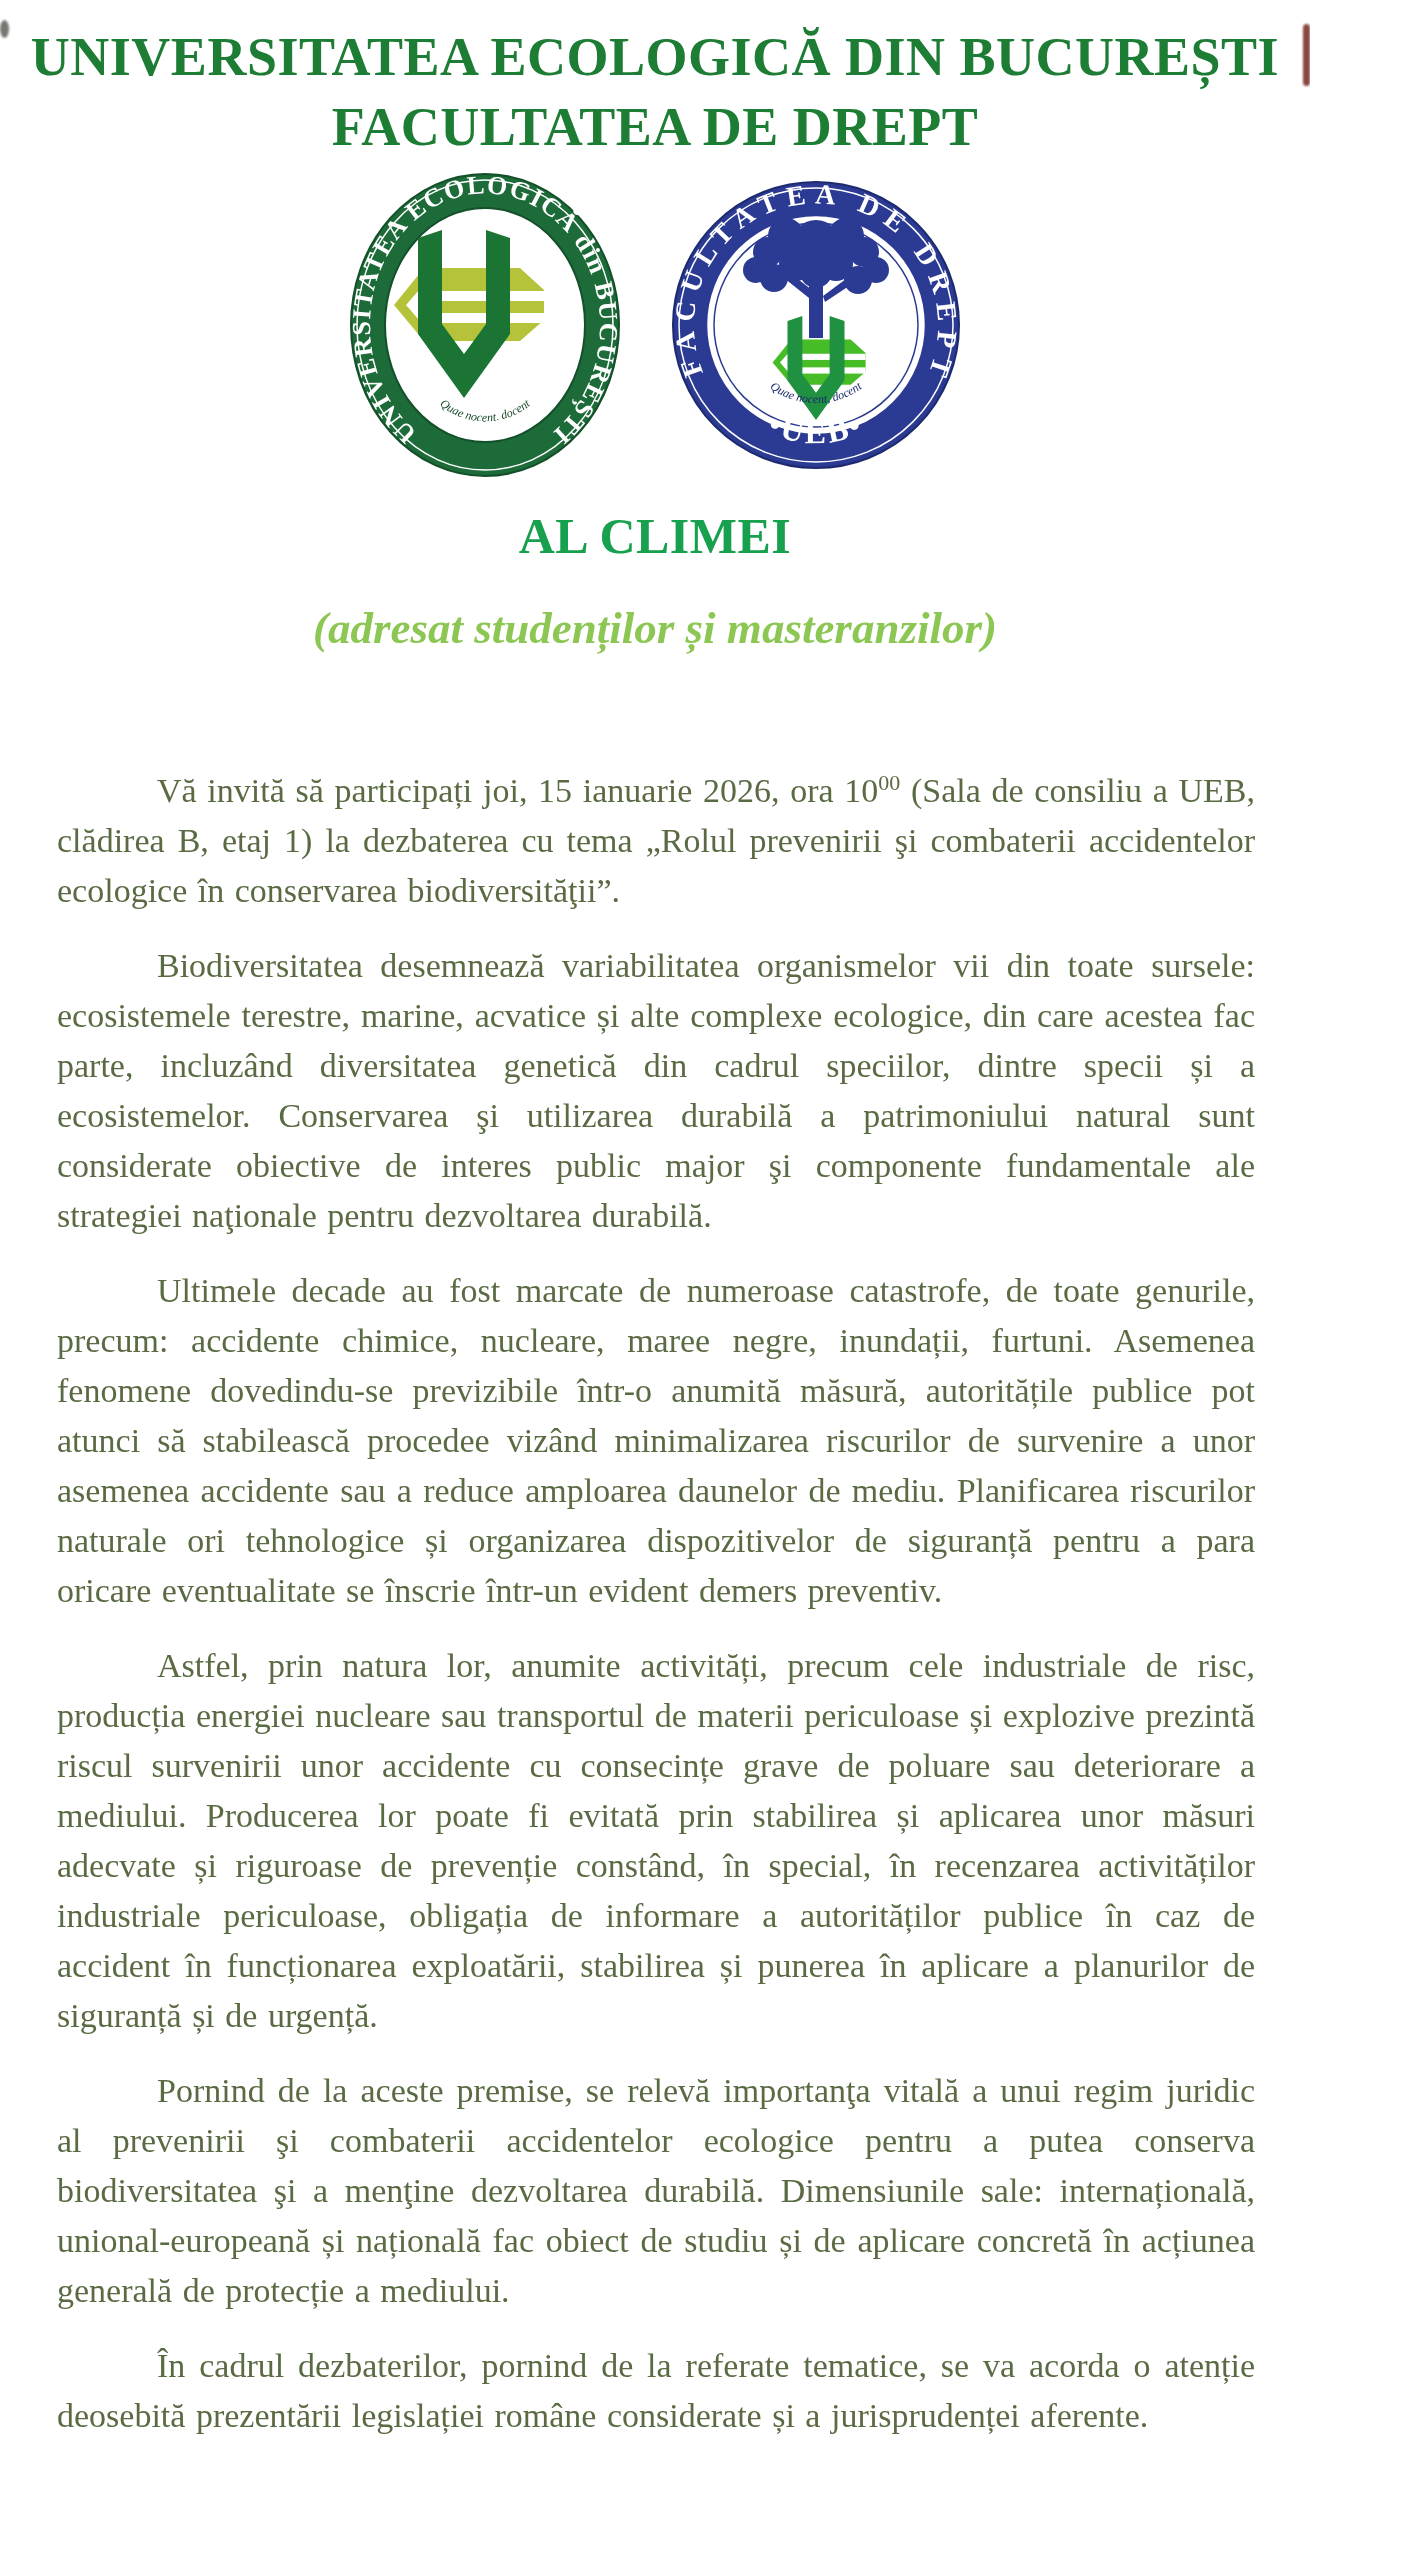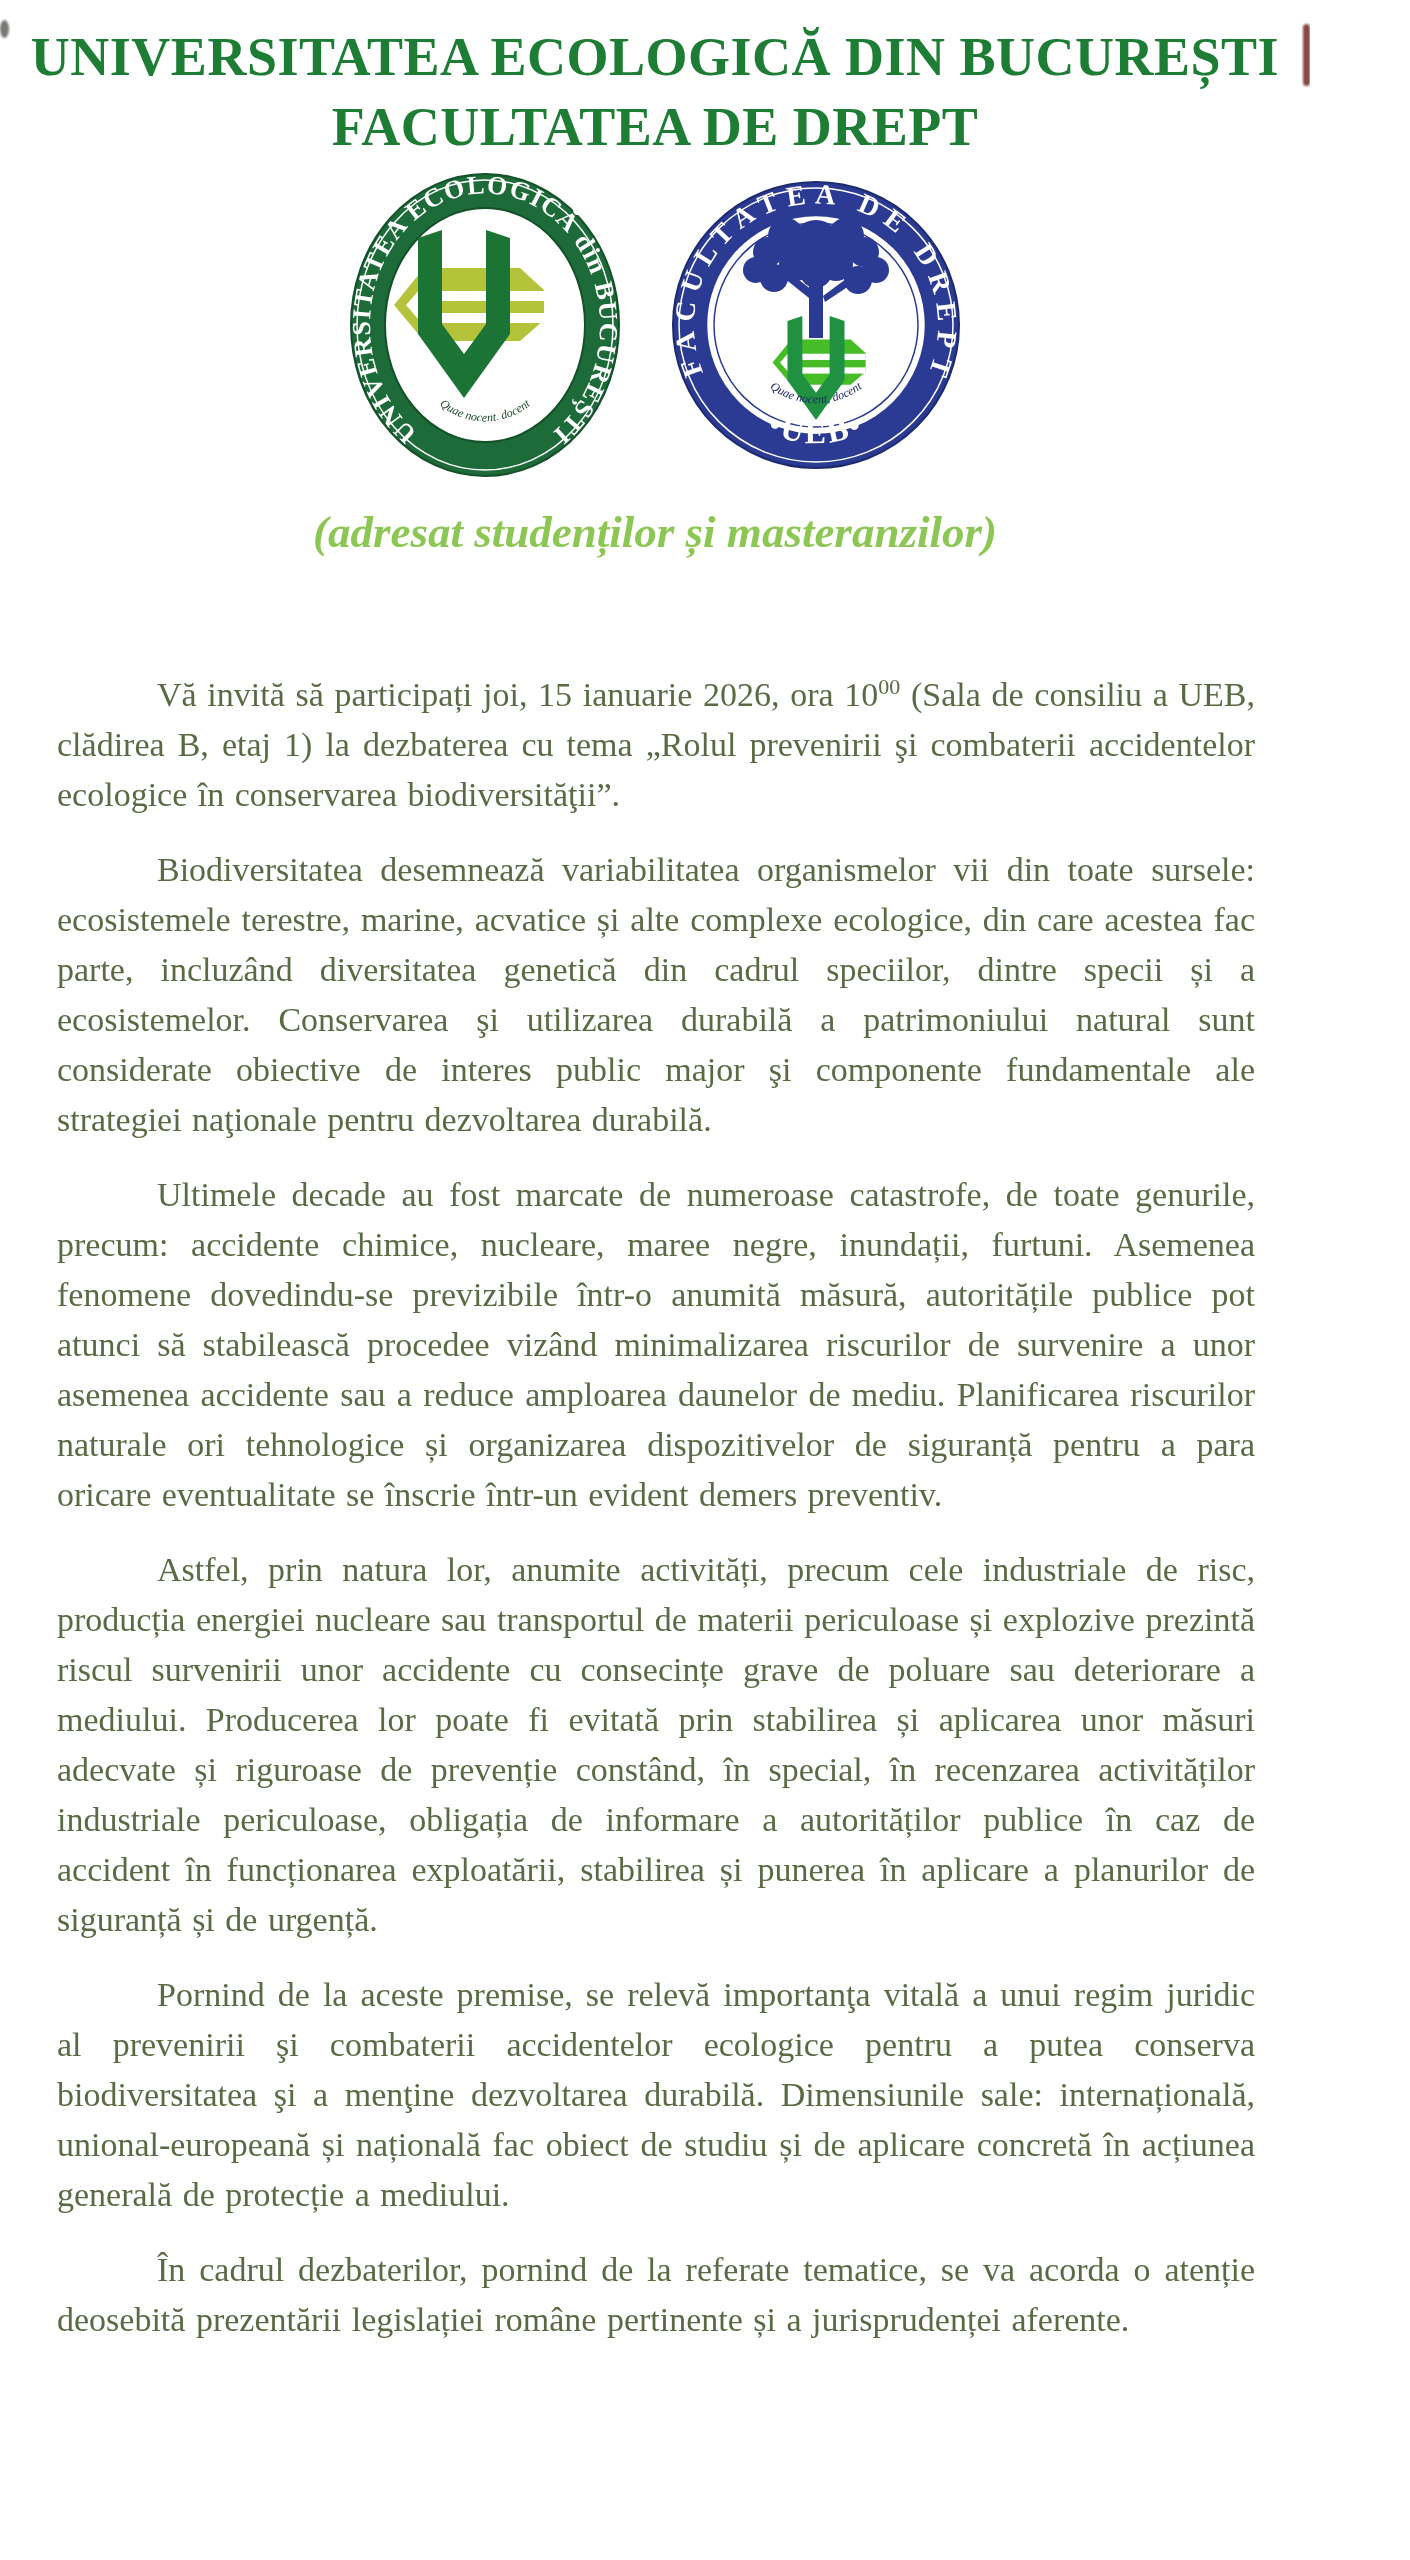--- a/index.html
+++ b/index.html
@@ -159,29 +159,30 @@
           <textPath href="#facMottoPath" startOffset="50%" text-anchor="middle">Quae nocent, docent</textPath>
         </text>
         <text class="ring-text" font-size="32" letter-spacing="3">
           <textPath href="#facUebPath" startOffset="50%" text-anchor="middle">•UEB•</textPath>
         </text>
       </svg>
 
     </div>
 
     <h2 class="club-title">
+      <div>AL CLIMEI</div>
     </h2>
 
     <div class="audience">(adresat studenților și masteranzilor)</div>
   </header>
 
   <main class="content">
     <p>
       <span>Vă invită să participați joi, 15 ianuarie 2026, ora 10</span><sup>00</sup><span> (Sala de consiliu a UEB, clădirea B, etaj 1) la dezbaterea cu tema „Rolul prevenirii şi combaterii accidentelor ecologice în conservarea biodiversităţii”.</span>
     </p>
     <p>Biodiversitatea desemnează variabilitatea organismelor vii din toate sursele: ecosistemele terestre, marine, acvatice și alte complexe ecologice, din care acestea fac parte, incluzând diversitatea genetică din cadrul speciilor, dintre specii și a ecosistemelor. Conservarea şi utilizarea durabilă a patrimoniului natural sunt considerate obiective de interes public major şi componente fundamentale ale strategiei naţionale pentru dezvoltarea durabilă.</p>
     <p>Ultimele decade au fost marcate de numeroase catastrofe, de toate genurile, precum: accidente chimice, nucleare, maree negre, inundații, furtuni. Asemenea fenomene dovedindu-se previzibile într-o anumită măsură, autoritățile publice pot atunci să stabilească procedee vizând minimalizarea riscurilor de survenire a unor asemenea accidente sau a reduce amploarea daunelor de mediu. Planificarea riscurilor naturale ori tehnologice și organizarea dispozitivelor de siguranță pentru a para oricare eventualitate se înscrie într-un evident demers preventiv.</p>
     <p>Astfel, prin natura lor, anumite activități, precum cele industriale de risc, producția energiei nucleare sau transportul de materii periculoase și explozive prezintă riscul survenirii unor accidente cu consecințe grave de poluare sau deteriorare a mediului. Producerea lor poate fi evitată prin stabilirea și aplicarea unor măsuri adecvate și riguroase de prevenție constând, în special, în recenzarea activităților industriale periculoase, obligația de informare a autorităților publice în caz de accident în funcționarea exploatării, stabilirea și punerea în aplicare a planurilor de siguranță și de urgență.</p>
     <p>Pornind de la aceste premise, se relevă importanţa vitală a unui regim juridic al prevenirii şi combaterii accidentelor ecologice pentru a putea conserva biodiversitatea şi a menţine dezvoltarea durabilă. Dimensiunile sale: internațională, unional-europeană și națională fac obiect de studiu și de aplicare concretă în acțiunea generală de protecție a mediului.</p>
-    <p>În cadrul dezbaterilor, pornind de la referate tematice, se va acorda o atenție deosebită prezentării legislației române pertinente și a jurisprudenței aferente.</p>
+    <p>În cadrul dezbaterilor, pornind de la referate tematice, se va acorda o atenție deosebită prezentării legislației române considerate și a jurisprudenței aferente.</p>
   </main>
 
 </div>
 
 </body></html>

